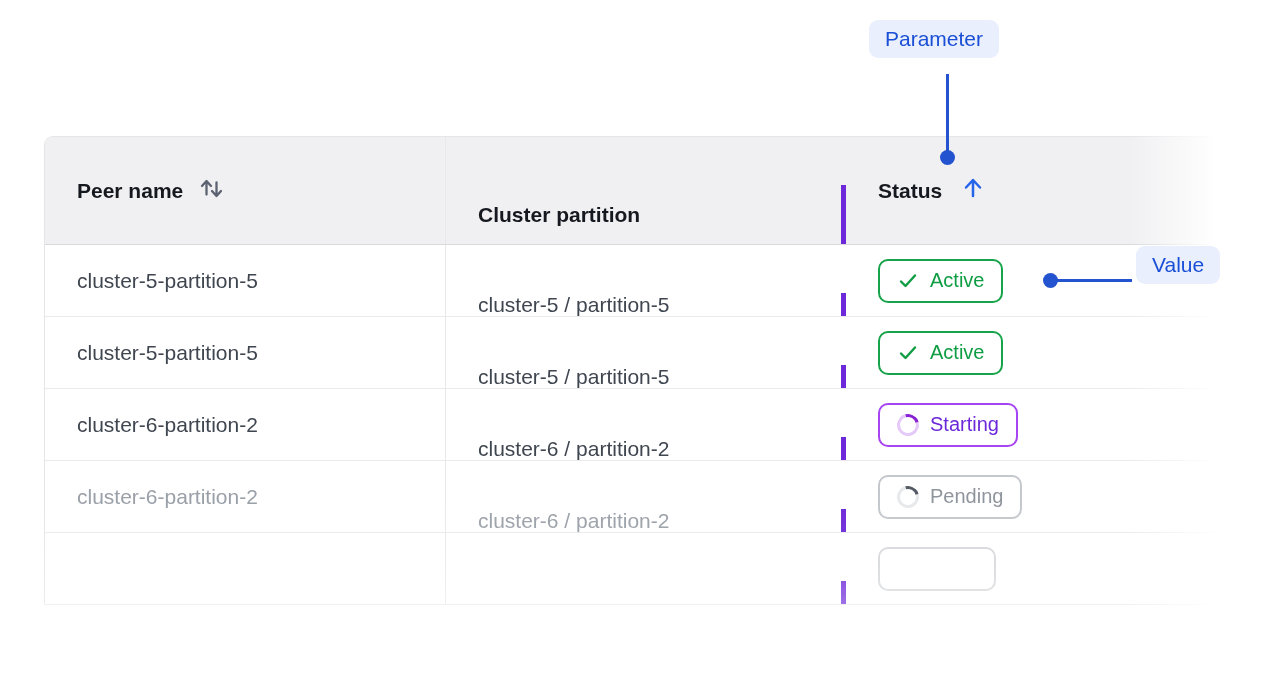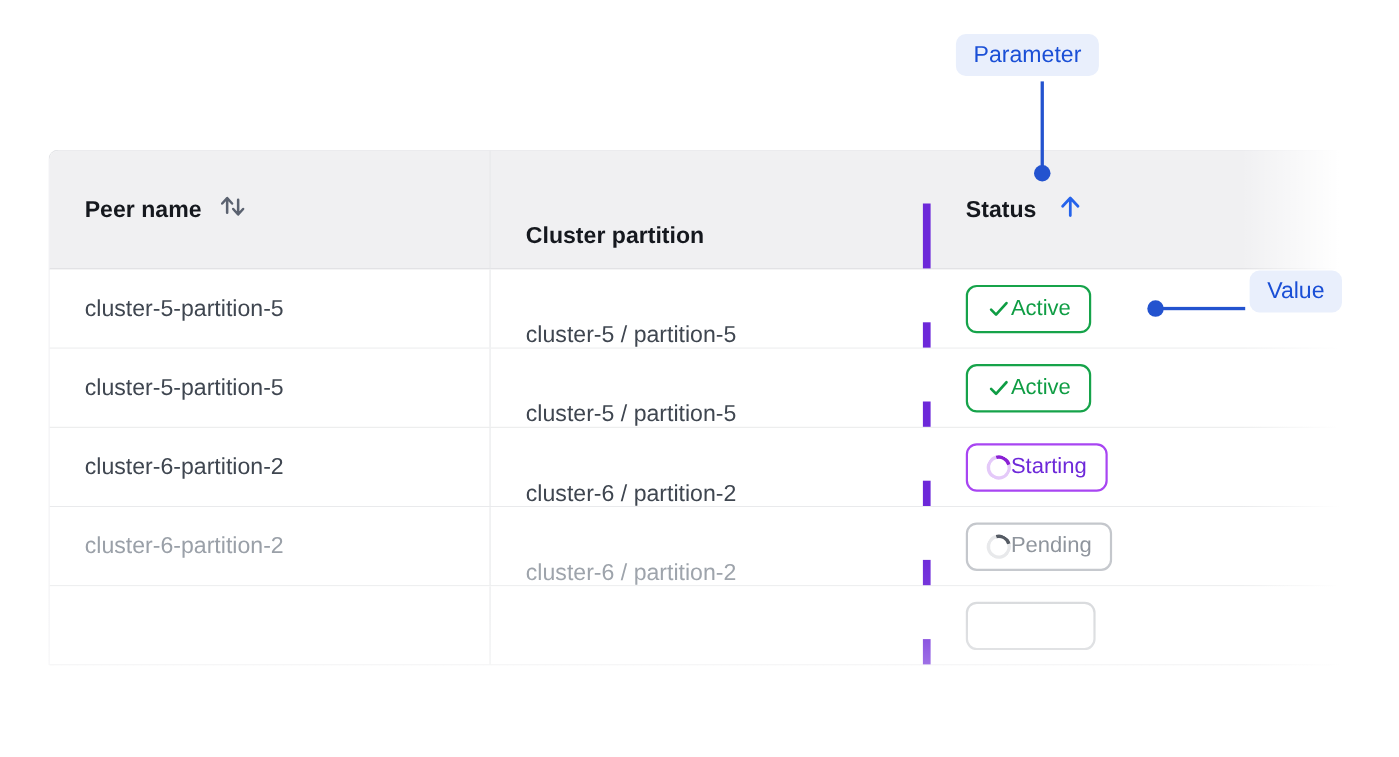--- a/index.html
+++ b/index.html
@@ -35,41 +35,42 @@
     display: flex;
     align-items: center;
     gap: 15px;
     padding-left: 32px;
     font-size: 21px;
     font-weight: 700;
     color: #15181e;
     cursor: pointer;
   }
   .col-1 { width: 401px; border-right: 1px solid #e7e8ea; }
-  .col-2 { width: 400px; border-right: 7px solid #6d28d9; margin-top: 48px; }
+  .col-2 { width: 400px; border-right: 5px solid #6d28d9; margin-top: 48px; }
   .col-3 { width: 398px; }
   .row {
     display: flex;
     height: 72px;
     border-bottom: 1px solid #e9eaec;
     background: #ffffff;
   }
   .td {
     display: flex;
     align-items: center;
     padding-left: 32px;
     font-size: 21px;
     color: #3f4650;
   }
   .row.muted .td { color: #9aa0a8; }
 
   
   .badge {
     display: inline-flex;
     align-items: center;
+    gap: 11px;
     height: 44px;
     padding: 0 17px;
     border: 2px solid;
     border-radius: 10px;
     font-size: 20px;
     font-weight: 500;
     background: #ffffff;
     white-space: nowrap;
   }
   .badge .check-icon { display: none; width: 22px; height: 22px; }
@@ -130,21 +131,21 @@
     align-items: center;
     padding: 0 16px;
     border-radius: 9px;
     background: #e9effc;
     color: #1a4fd6;
     font-size: 21px;
     font-weight: 500;
     z-index: 10;
     white-space: nowrap;
   }
-  .parameter-chip { left: 869px; top: 31px; }
+  .parameter-chip { left: 869px; top: 20px; }
   .value-chip { left: 1136px; top: 246px; }
   .connector { position: absolute; background: #2353cf; z-index: 10; }
   .param-line { left: 946px; top: 74px; width: 3px; height: 78px; }
   .value-line { left: 1052px; top: 279px; width: 80px; height: 3px; }
   .dot {
     position: absolute;
     width: 15px; height: 15px;
     border-radius: 50%;
     background: #2353cf;
     z-index: 10;

